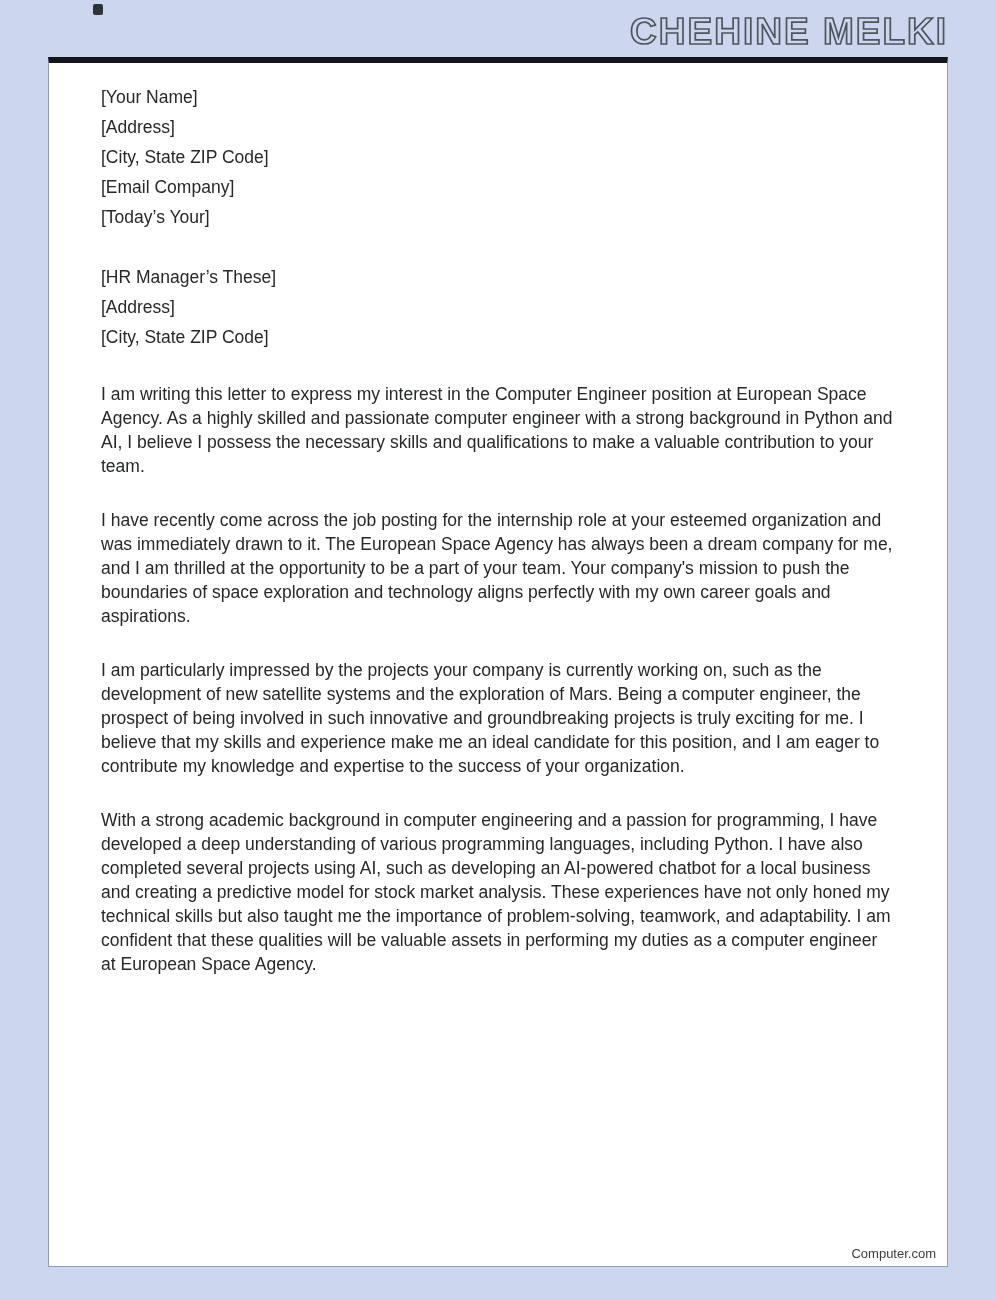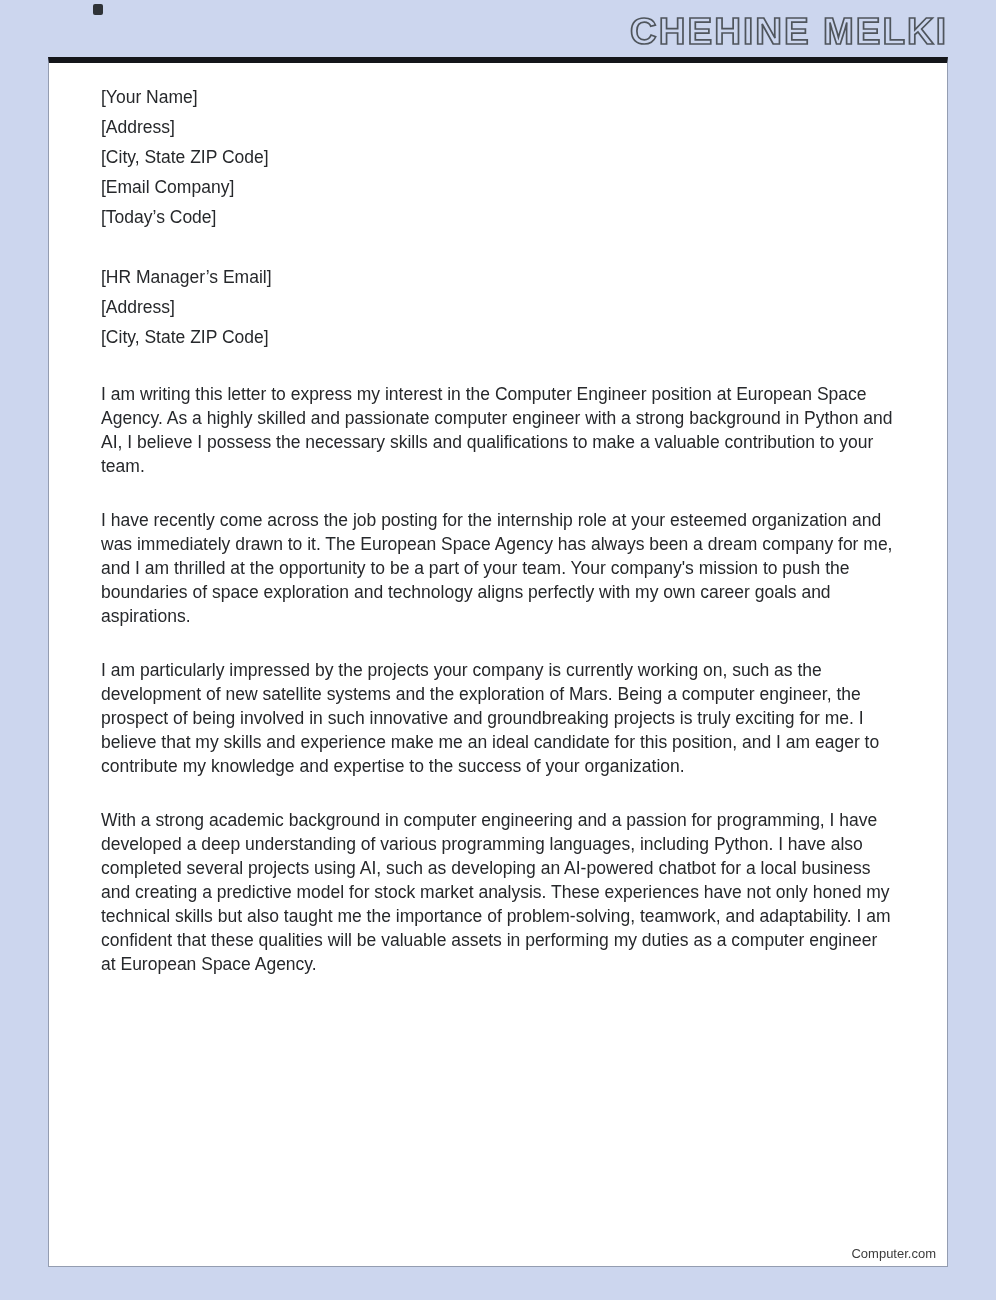--- a/index.html
+++ b/index.html
@@ -86,25 +86,25 @@
   <div class="header-name">CHEHINE MELKI</div>
 
   <div class="page">
     <div class="content">
 
       <div class="block">
         <div class="line">[Your Name]</div>
         <div class="line">[Address]</div>
         <div class="line">[City, State ZIP Code]</div>
         <div class="line">[Email Company]</div>
-        <div class="line">[Today’s Code]</div>
+        <div class="line">[Today’s Your]</div>
       </div>
 
       <div class="block">
-        <div class="line">[HR Manager’s Email]</div>
+        <div class="line">[HR Manager’s These]</div>
         <div class="line">[Address]</div>
         <div class="line">[City, State ZIP Code]</div>
       </div>
 
 
       <p class="para">I am writing this letter to express my interest in the Computer Engineer position at European Space Agency. As a highly skilled and passionate computer engineer with a strong background in Python and AI, I believe I possess the necessary skills and qualifications to make a valuable contribution to your team.</p>
       <p class="para">I have recently come across the job posting for the internship role at your esteemed organization and was immediately drawn to it. The European Space Agency has always been a dream company for me, and I am thrilled at the opportunity to be a part of your team. Your company's mission to push the boundaries of space exploration and technology aligns perfectly with my own career goals and aspirations.</p>
       <p class="para">I am particularly impressed by the projects your company is currently working on, such as the development of new satellite systems and the exploration of Mars. Being a computer engineer, the prospect of being involved in such innovative and groundbreaking projects is truly exciting for me. I believe that my skills and experience make me an ideal candidate for this position, and I am eager to contribute my knowledge and expertise to the success of your organization.</p>
       <p class="para">With a strong academic background in computer engineering and a passion for programming, I have developed a deep understanding of various programming languages, including Python. I have also completed several projects using AI, such as developing an AI-powered chatbot for a local business and creating a predictive model for stock market analysis. These experiences have not only honed my technical skills but also taught me the importance of problem-solving, teamwork, and adaptability. I am confident that these qualities will be valuable assets in performing my duties as a computer engineer at European Space Agency.</p>
 

